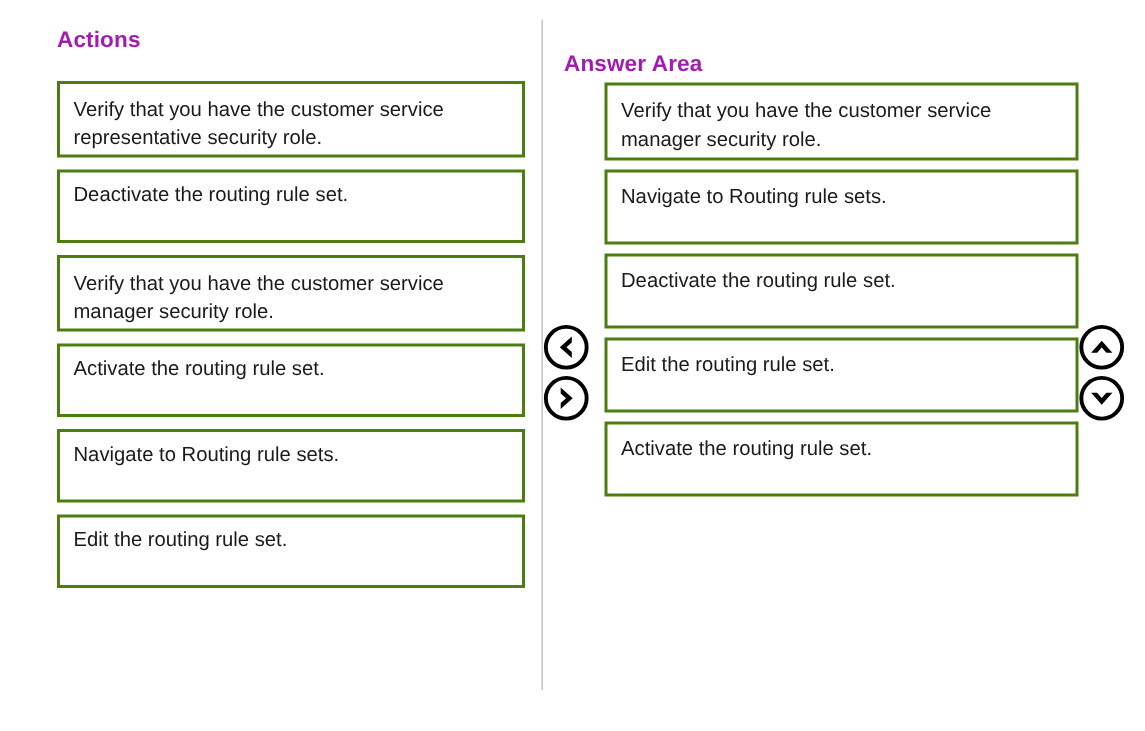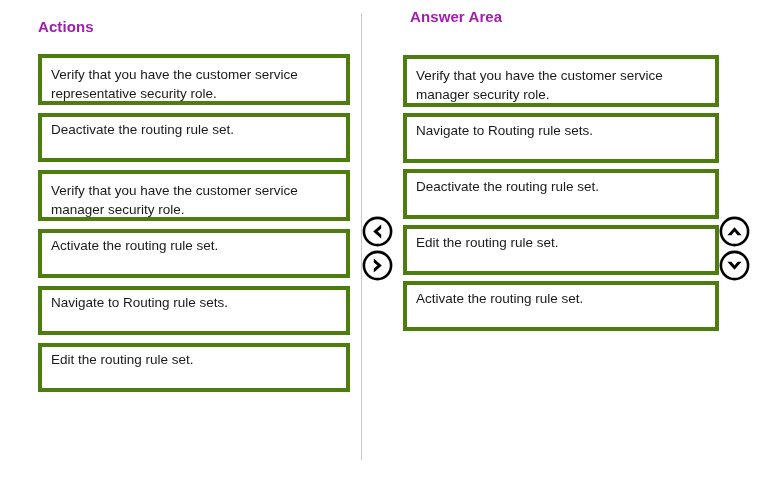--- a/index.html
+++ b/index.html
@@ -18,40 +18,40 @@
 
   .panel-title {
     position: absolute;
     font-size: 15px;
     font-weight: bold;
     color: #a21caf;
     letter-spacing: 0.1px;
     white-space: nowrap;
   }
   #actions-title { left: 38px; top: 18px; }
-  #answer-title  { left: 376px; top: 8px; margin-left: 34px; }
+  #answer-title  { left: 376px; top: 34px; }
 
   .divider {
     position: absolute;
     left: 361px;
     top: 13px;
     width: 1px;
     height: 447px;
     background: #c8c8c8;
   }
 
   .column {
     position: absolute;
   }
   #actions-column { left: 38px; top: 54px; width: 312px; }
   #answer-column  { left: 403px; top: 55px; width: 316px; }
 
   .option-box {
     box-sizing: border-box;
-    border: 4px solid #4d7c0f;
+    border: 2px solid #4d7c0f;
     background: #ffffff;
     font-size: 13.5px;
     line-height: 19px;
     color: #1a1a1a;
     padding: 8px 9px 24px 9px;
     margin-bottom: 8px;
     display: flex;
     align-items: center;
   }
   .option-box.two-line { height: 51px; align-items: flex-start; padding-top: 7px; }

